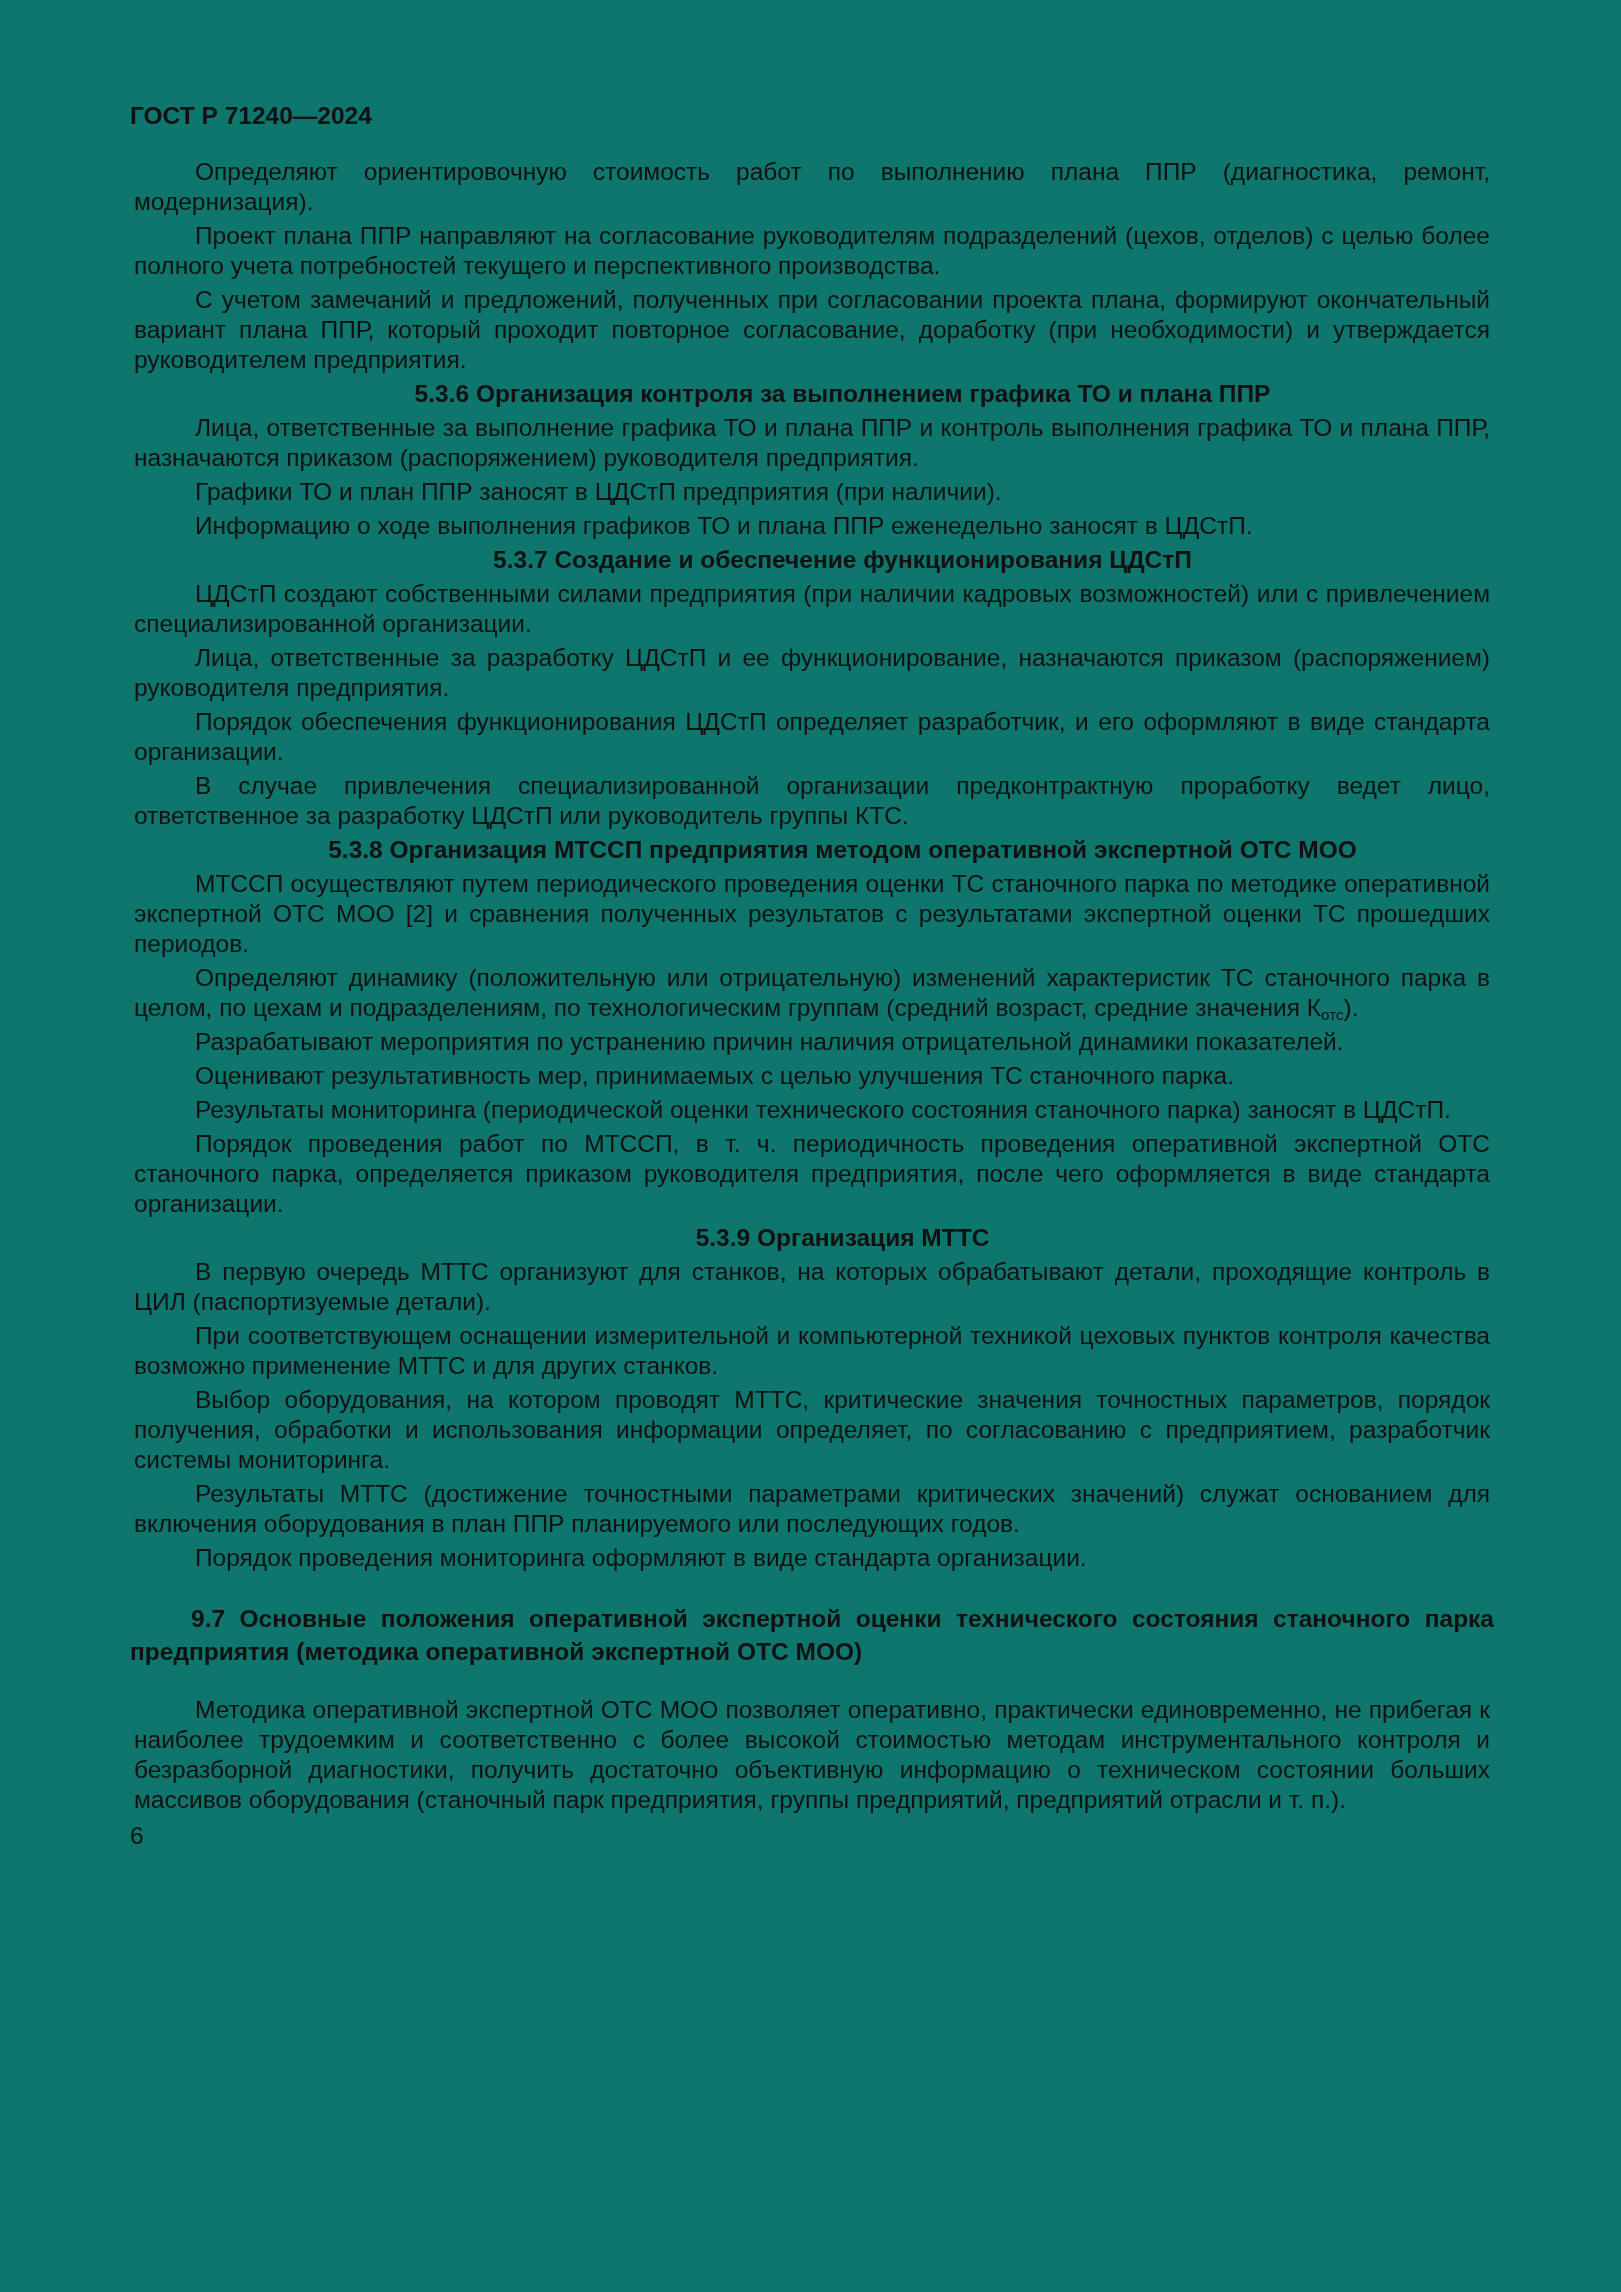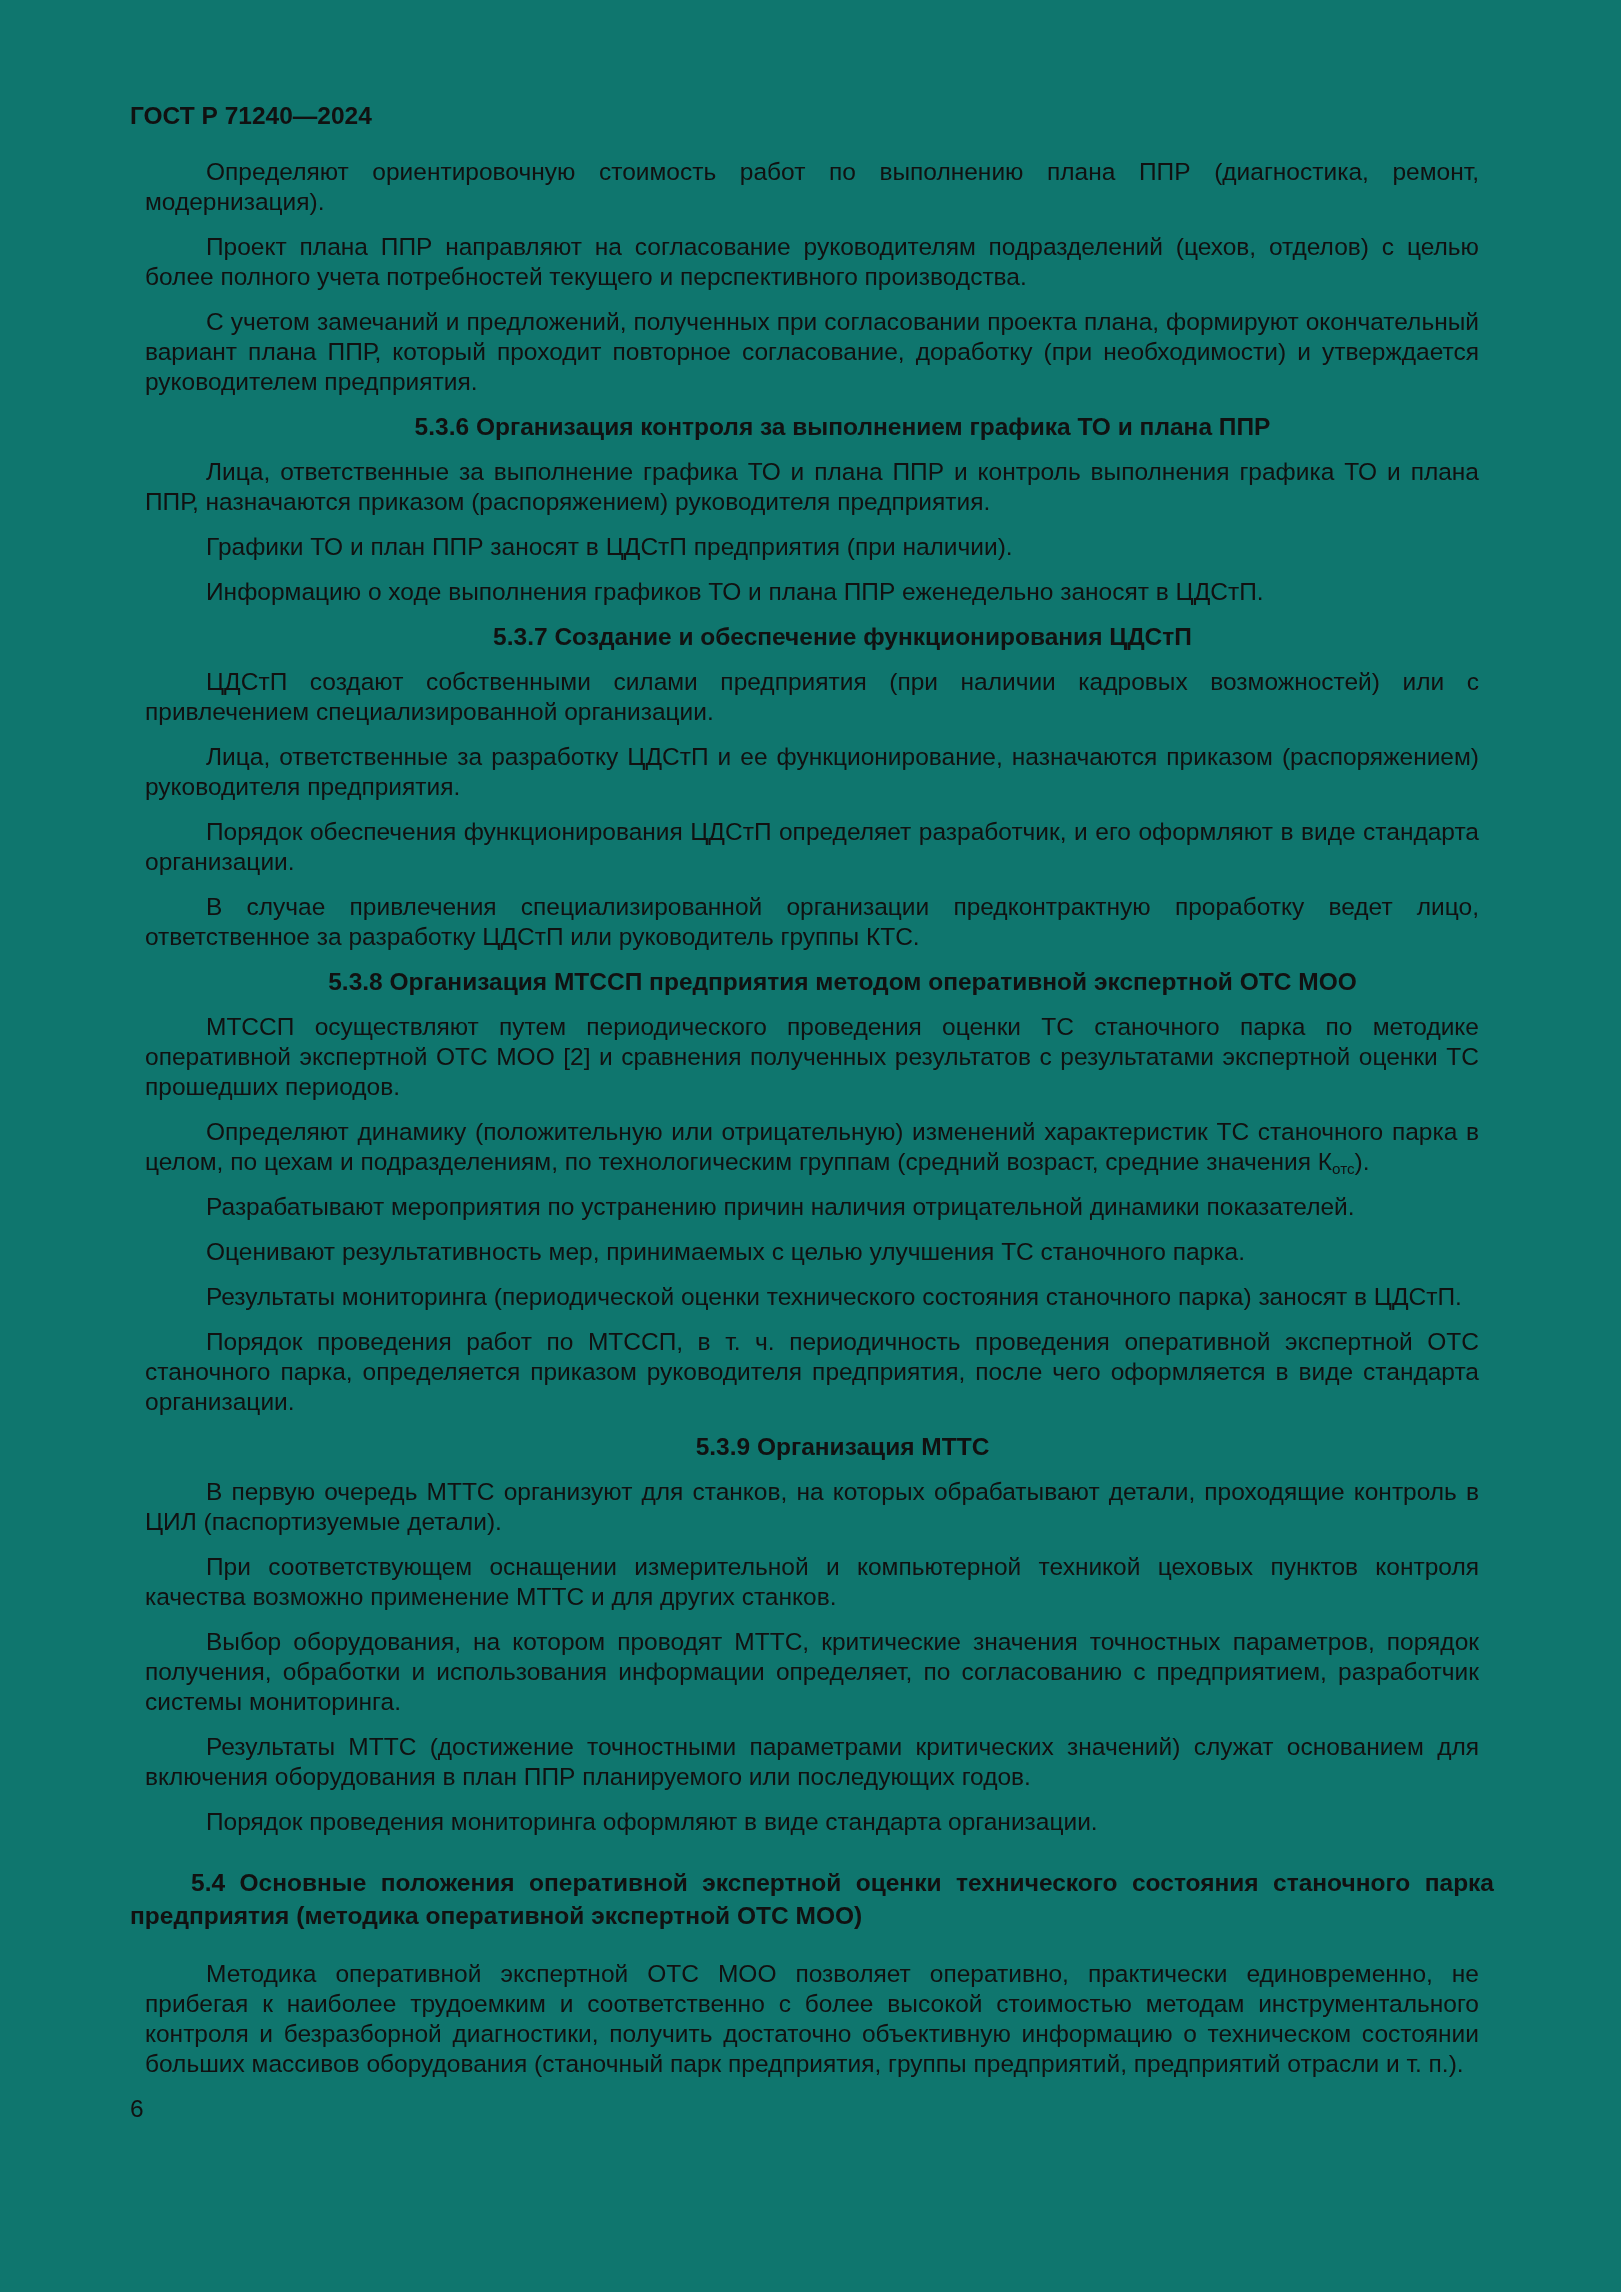--- a/index.html
+++ b/index.html
@@ -23,21 +23,21 @@
     font-weight: bold;
     font-size: 24.5px;
     line-height: 30px;
     margin: 0 0 25.5px 0;
   }
   .body-text {
     font-size: 24.5px;
     line-height: 30px;
   }
   .para {
-    margin: 15px;
+    margin: 4px;
     text-indent: 61px;
     text-align: justify;
   }
   .h3 {
     margin: 0;
     text-indent: 61px;
     text-align: center;
     font-weight: bold;
     font-size: 24.5px;
     line-height: 30px;
@@ -93,21 +93,21 @@
     <p class="para">Результаты мониторинга (периодической оценки технического состояния станочного парка) заносят в ЦДСтП.</p>
     <p class="para">Порядок проведения работ по МТССП, в т. ч. периодичность проведения оперативной экспертной ОТС станочного парка, определяется приказом руководителя предприятия, после чего оформляется в виде стандарта организации.</p>
 
     <p class="h3">5.3.9 Организация МТТС</p>
     <p class="para">В первую очередь МТТС организуют для станков, на которых обрабатывают детали, проходящие контроль в ЦИЛ (паспортизуемые детали).</p>
     <p class="para">При соответствующем оснащении измерительной и компьютерной техникой цеховых пунктов контроля качества возможно применение МТТС и для других станков.</p>
     <p class="para">Выбор оборудования, на котором проводят МТТС, критические значения точностных параметров, порядок получения, обработки и использования информации определяет, по согласованию с предприятием, разработчик системы мониторинга.</p>
     <p class="para">Результаты МТТС (достижение точностными параметрами критических значений) служат основанием для включения оборудования в план ППР планируемого или последующих годов.</p>
     <p class="para">Порядок проведения мониторинга оформляют в виде стандарта организации.</p>
 
-    <h2 class="h2">5.4 Основные положения оперативной экспертной оценки технического состояния станочного парка предприятия (методика оперативной экспертной ОТС МОО)</h2>
+    <h2 class="h2">9.7 Основные положения оперативной экспертной оценки технического состояния станочного парка предприятия (методика оперативной экспертной ОТС МОО)</h2>
     <p class="para">Методика оперативной экспертной ОТС МОО позволяет оперативно, практически единовременно, не прибегая к наиболее трудоемким и соответственно с более высокой стоимостью методам инструментального контроля и безразборной диагностики, получить достаточно объективную информацию о техническом состоянии больших массивов оборудования (станочный парк предприятия, группы предприятий, предприятий отрасли и т. п.).</p>
 
   </div>
 
   <div class="page-number">6</div>
 
 </div>
 
 
 </body></html>

